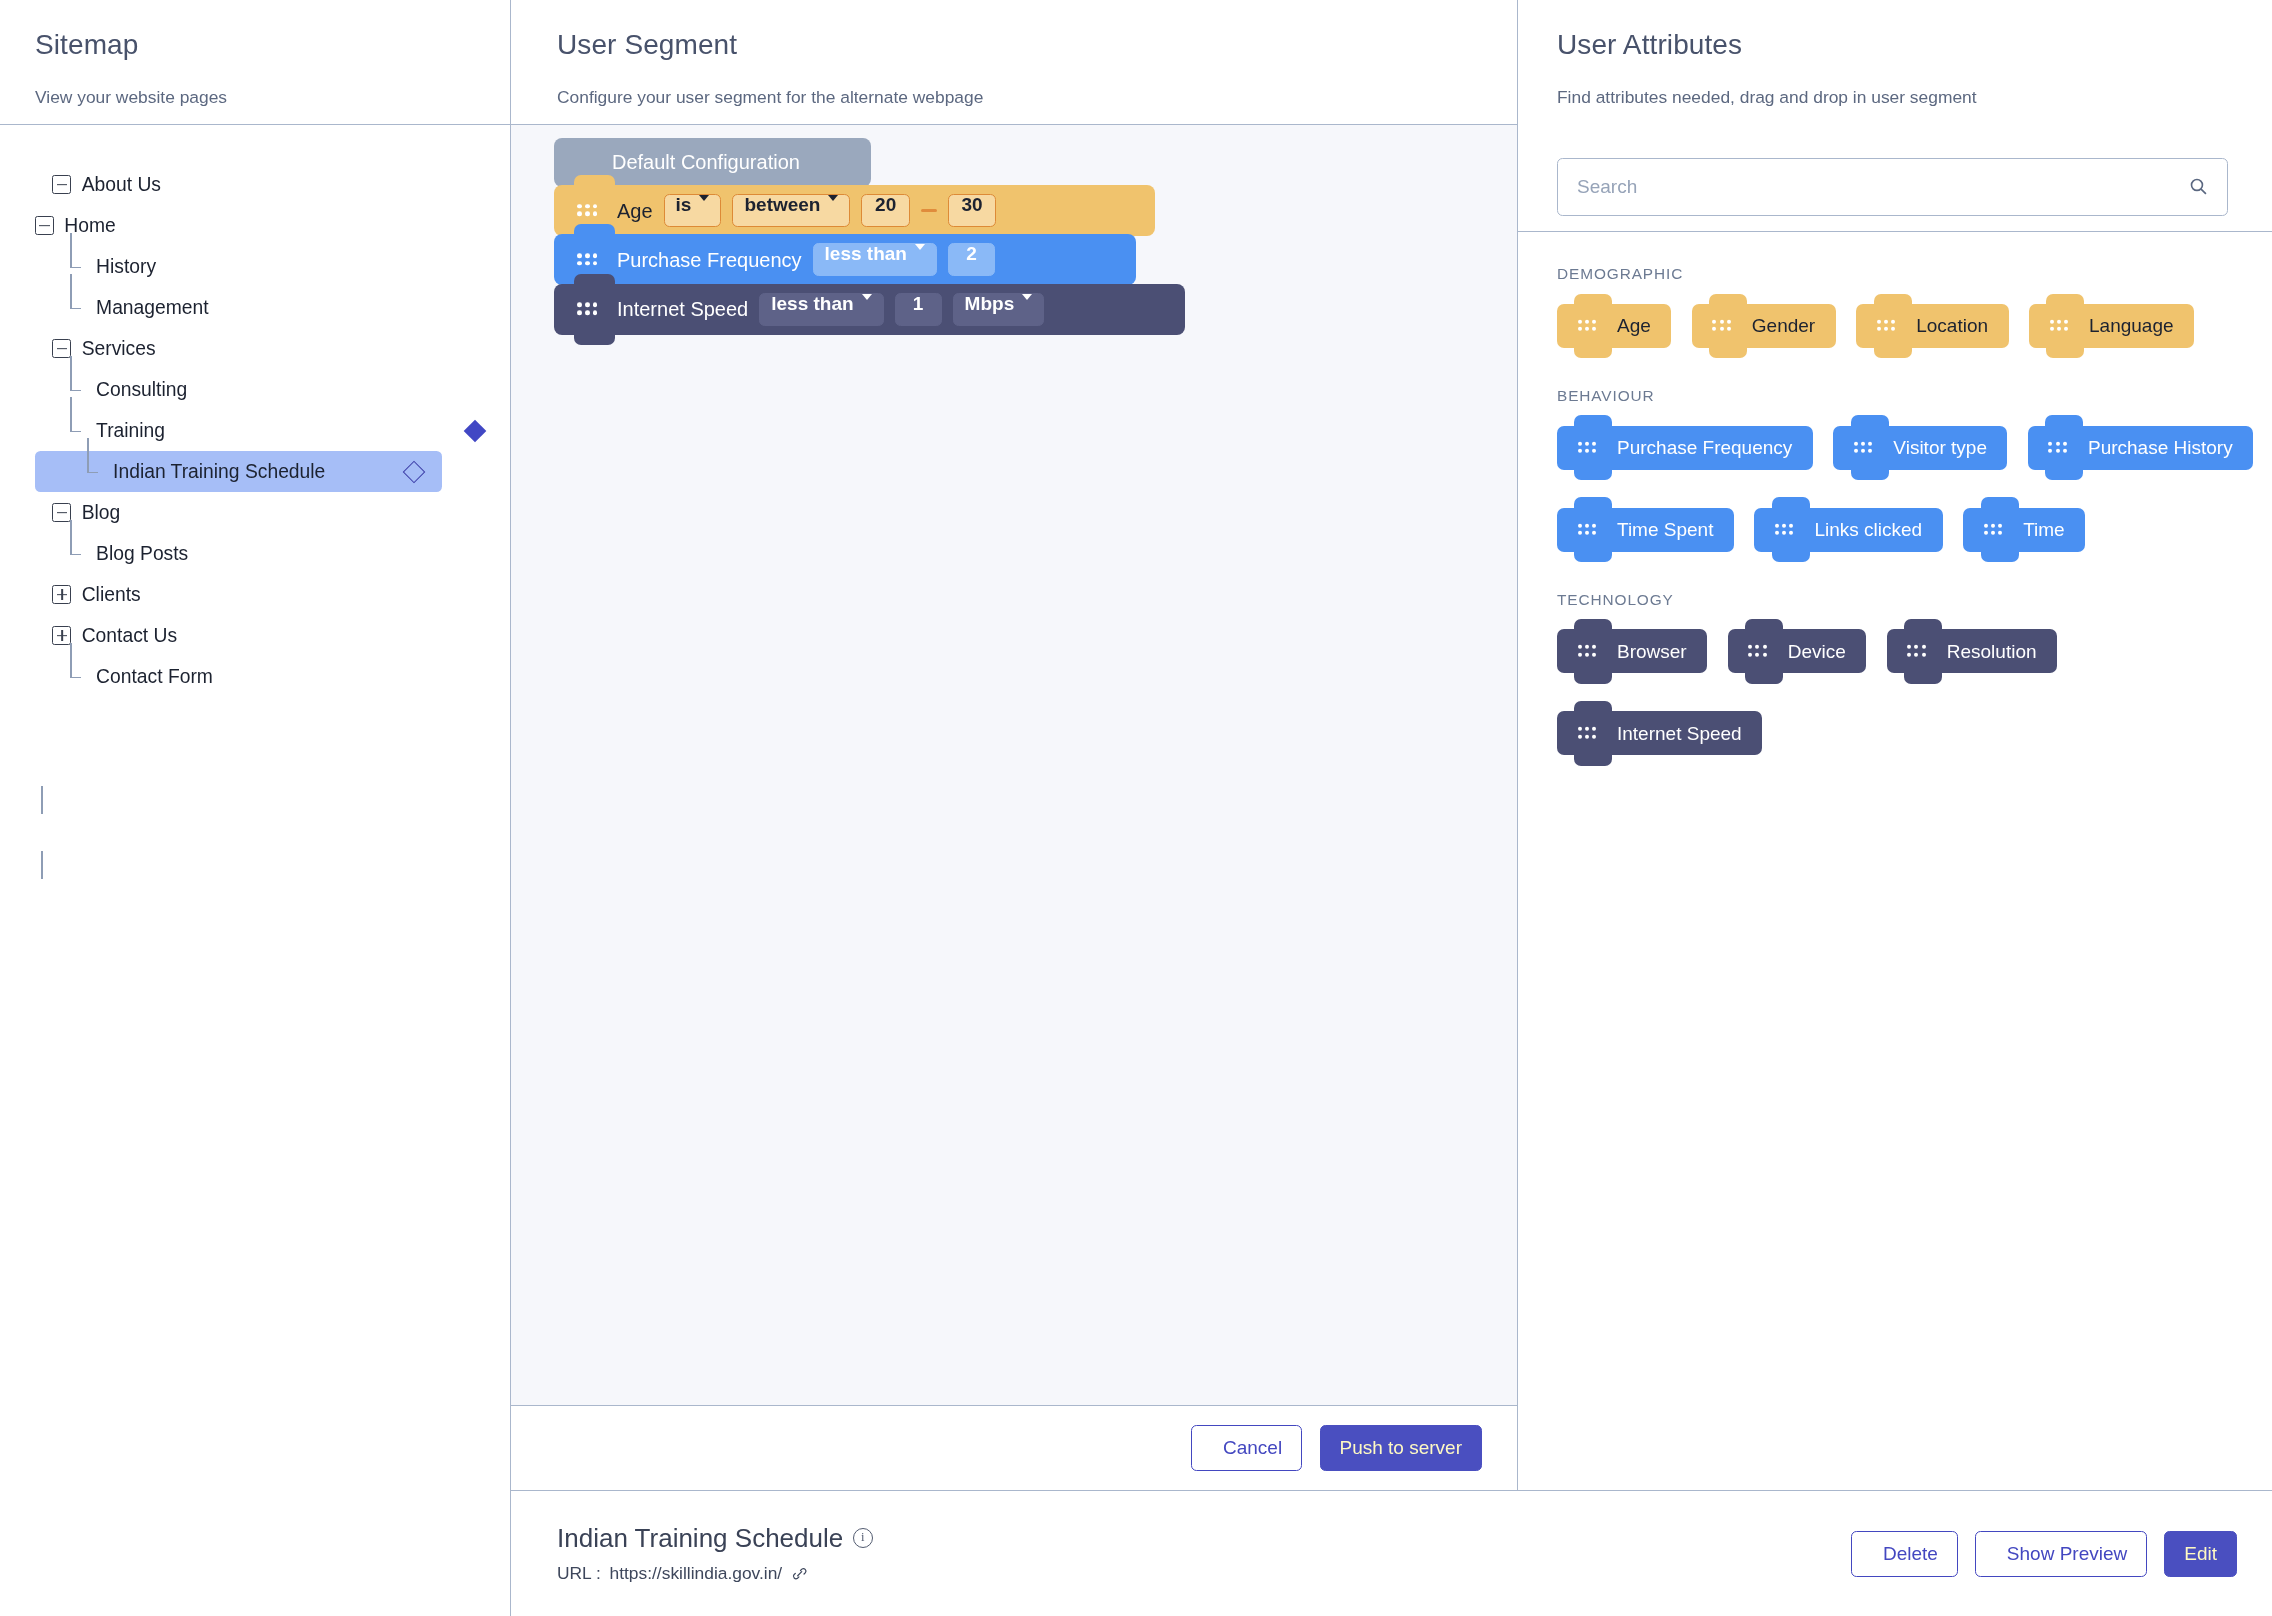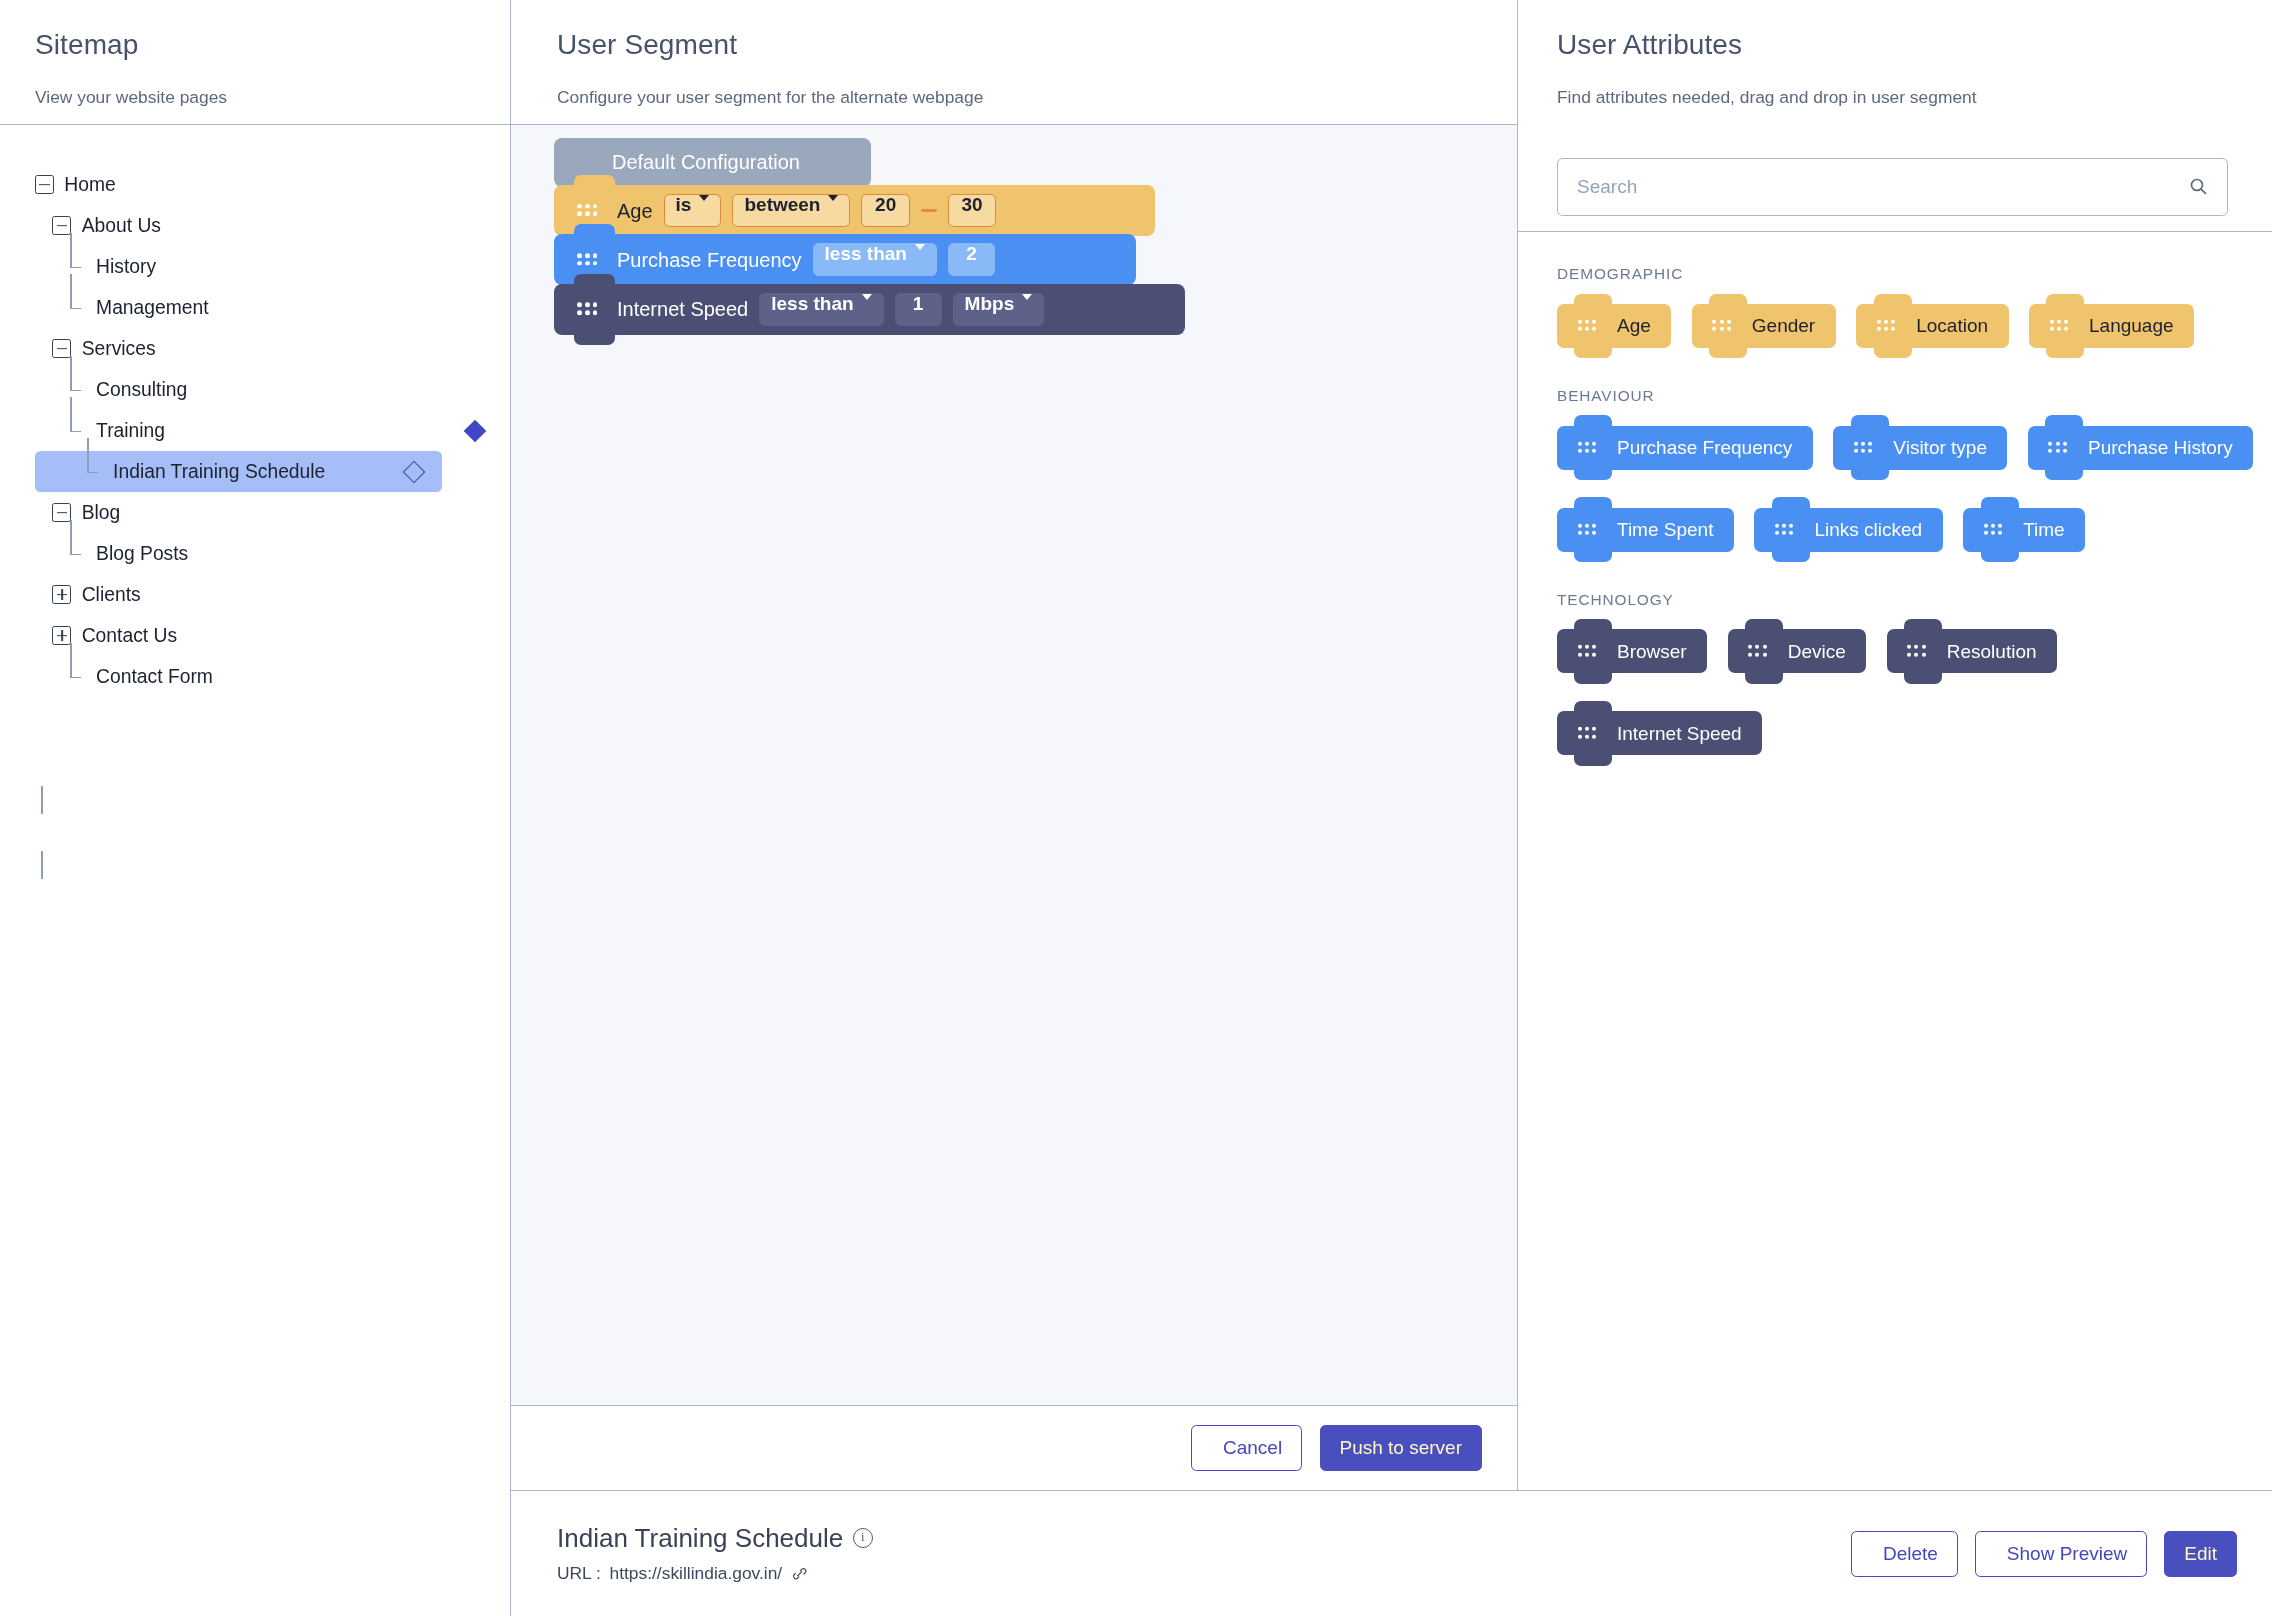--- a/index.html
+++ b/index.html
@@ -383,28 +383,28 @@
 
 <div class="app">
 
   <div class="col-sitemap">
     <div class="sitemap-head">
       <div class="panel-title">Sitemap</div>
       <div class="panel-sub">View your website pages</div>
     </div>
     <div class="tree" id="tree">
         <div class="node">
+          <span style="flex: 0 0 auto; display: inline-block; width: 17.4px;"></span>
+          <span class="exp"></span>
+          <span class="lbl">About Us</span>
+        </div>
+        <div class="node">
           <span style="flex: 0 0 auto; display: inline-block; width: 0px;"></span>
           <span class="exp"></span>
           <span class="lbl">Home</span>
-        </div>
-        <div class="node">
-          <span style="flex: 0 0 auto; display: inline-block; width: 17.4px;"></span>
-          <span class="exp"></span>
-          <span class="lbl">About Us</span>
         </div>
         <div class="node">
           <span style="flex: 0 0 auto; display: inline-block; width: 35px;"></span>
           <span class="elbow"></span>
           <span class="lbl">History</span>
         </div>
         <div class="node">
           <span style="flex: 0 0 auto; display: inline-block; width: 35px;"></span>
           <span class="elbow"></span>
           <span class="lbl">Management</span>

